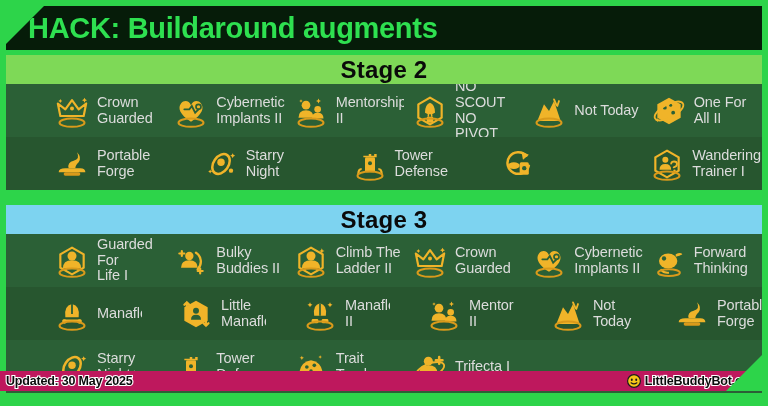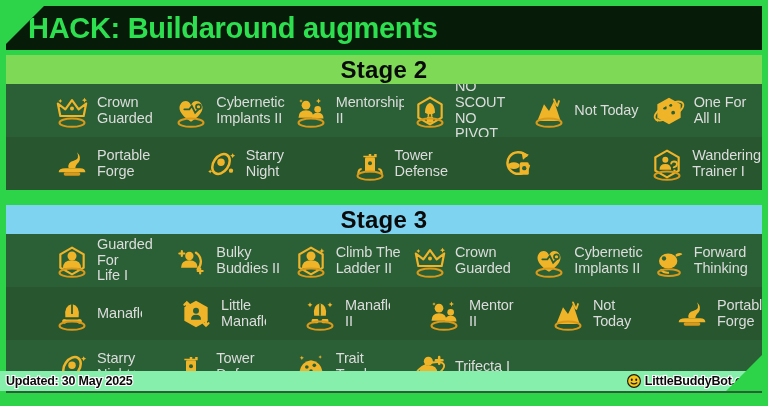--- a/index.html
+++ b/index.html
@@ -85,21 +85,21 @@
     left: 6px; top: 55px;
     width: 756px;
   }
   .section + .section { margin-top: 15px; }
 
   
   .footer {
     position: absolute;
     left: 0; bottom: 0;
     width: 768px; height: 20px;
-    background: #86efac;
+    background: #be185d;
     display: flex; align-items: center;
     justify-content: space-between;
   }
   .footer-date {
     font-size: 12.5px;
     font-weight: bold;
     color: #0b0b0b;
     padding-left: 6px;
     letter-spacing: -0.2px;
     -webkit-text-stroke: 2.2px #ffffff;

